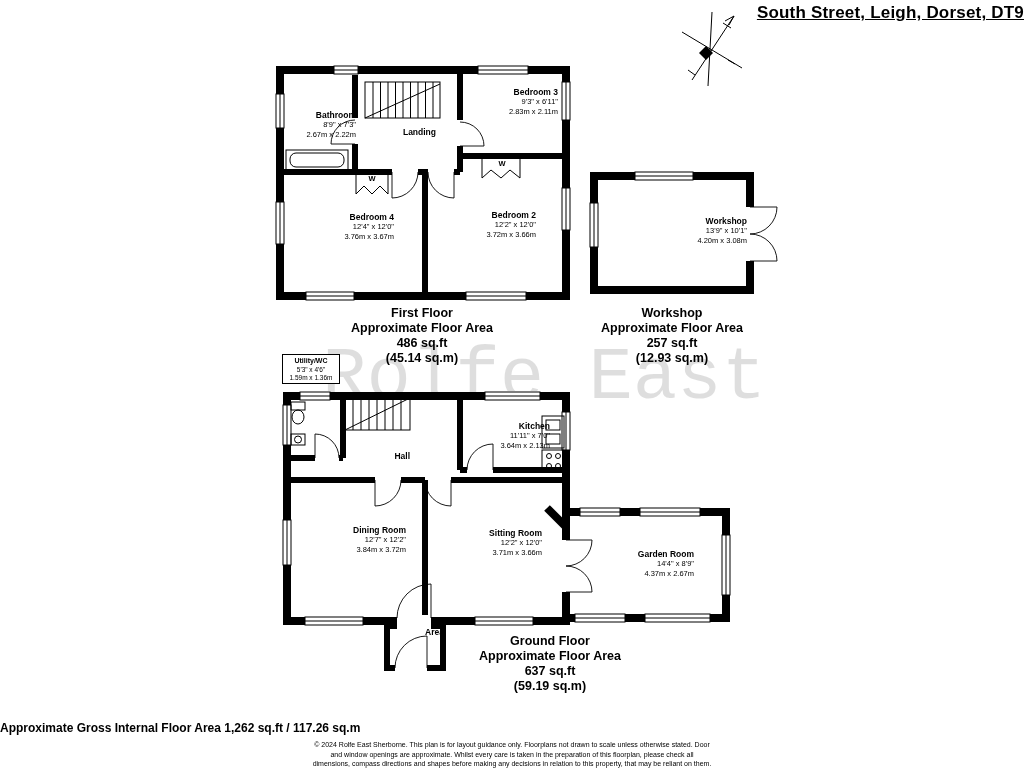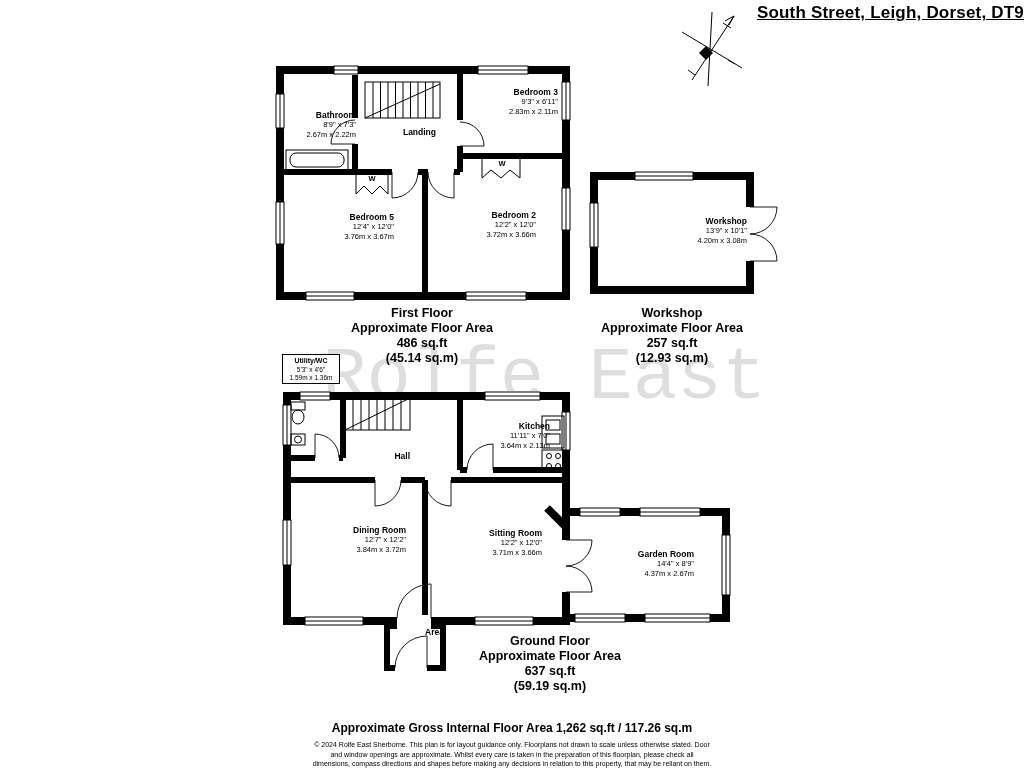--- a/index.html
+++ b/index.html
@@ -32,21 +32,21 @@
   .w-label    { position:absolute; text-align:center; font-size:7.5px; font-weight:bold; z-index:2; }
 
   .summary { position:absolute; text-align:center; font-weight:bold; z-index:2; }
   .summary div { font-size:12.5px; line-height:15px; }
 
   .utility-box { position:absolute; left:282px; top:354px; width:58px; border:1px solid #000;
                  background:#fff; text-align:center; padding:2px 0 1px 0; z-index:3; line-height:1.25; }
   .utility-box .room-name { font-size:7px; }
   .utility-box .room-dim  { font-size:6.5px; }
 
-  .gross { position:absolute; top:721px; left:0; width:100%; text-align:center;
+  .gross { position:absolute; top:721px; left:0; width:100%; text-align:left;
            font-size:12px; font-weight:bold; z-index:2; }
   .disclaimer { position:absolute; top:740px; left:0; width:100%; text-align:center;
                 font-size:7px; line-height:9.5px; z-index:2; }
 </style>
 </head>
 <body>
 
 <div class="page">
 
   <div class="title">South Street, Leigh, Dorset, DT9</div>
@@ -251,21 +251,21 @@
   </div>
   <div class="room-label" style="left:374px;top:127px;width:62px">
     <div class="room-name">Landing</div>
   </div>
   <div class="room-label" style="left:458px;top:87px;width:100px">
     <div class="room-name">Bedroom 3</div>
     <div class="room-dim">9'3" x 6'11"</div>
     <div class="room-dim">2.83m x 2.11m</div>
   </div>
   <div class="room-label" style="left:298px;top:212px;width:96px">
-    <div class="room-name">Bedroom 5</div>
+    <div class="room-name">Bedroom 4</div>
     <div class="room-dim">12'4" x 12'0"</div>
     <div class="room-dim">3.76m x 3.67m</div>
   </div>
   <div class="room-label" style="left:438px;top:210px;width:98px">
     <div class="room-name">Bedroom 2</div>
     <div class="room-dim">12'2" x 12'0"</div>
     <div class="room-dim">3.72m x 3.66m</div>
   </div>
   <div class="w-label" style="left:356px;top:174px;width:32px">W</div>
   <div class="w-label" style="left:484px;top:159px;width:36px">W</div>

